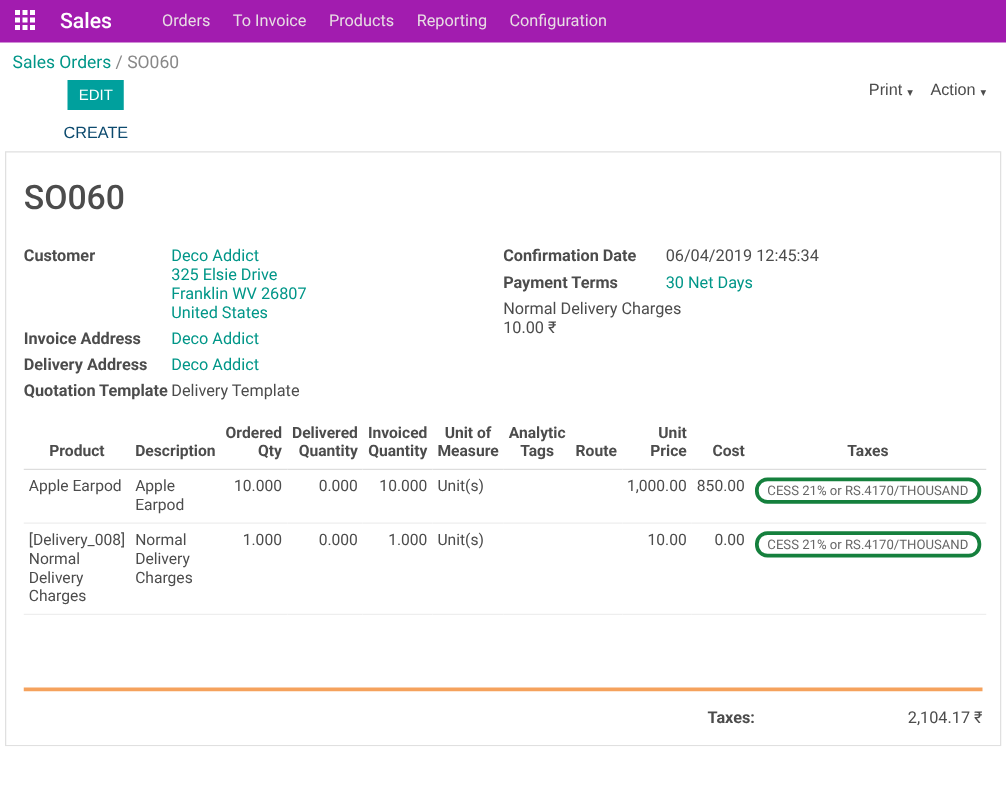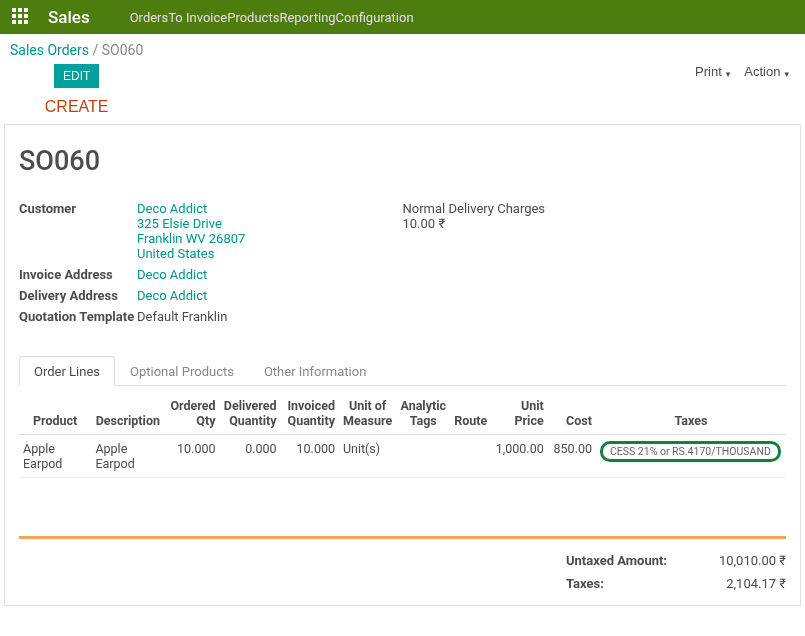--- a/index.html
+++ b/index.html
@@ -1,32 +1,32 @@
 <!DOCTYPE html>
 <html><head>
 <meta charset="utf-8">
 <style>
   * { box-sizing: border-box; margin: 0; padding: 0; }
   body { font-family: -apple-system, BlinkMacSystemFont, "Segoe UI", Roboto, sans-serif; font-size: 13px; color: #4c4c4c; background: #fff; width: 805px; }
   
   
-  .topnav { background: #4d7c0f; height: 34px; display: flex; align-items: center; padding: 16px 12px; color: #fff; }
+  .topnav { background: #a21caf; height: 34px; display: flex; align-items: center; padding: 16px 12px; color: #fff; }
   .apps-icon { width: 18px; height: 18px; display: grid; grid-template-columns: repeat(3,4px); grid-template-rows: repeat(3,4px); gap: 2px; margin-right: 18px; cursor: pointer; }
   .apps-icon span { background: #fff; width: 4px; height: 4px; }
   .brand { font-size: 17px; font-weight: 500; margin-right: 40px; }
-  .nav-menu { display: flex; font-size: 13px; }
+  .nav-menu { display: flex; gap: 18px; font-size: 13px; }
   .nav-menu a { color: #e8dde4; cursor: pointer; }
   
   
   .subhead { padding: 8px 16px 0 10px; display: flex; justify-content: space-between; align-items: flex-start; }
   .breadcrumb { font-size: 14px; color: #888; margin-bottom: 6px; }
   .breadcrumb a { color: #009688; text-decoration: none; }
   .btn-row { display: flex; gap: 10px; align-items: center; margin-bottom: 8px; flex-direction: column; }
   .btn-edit { background: #00a09d; color: #fff; border: none; padding: 5px 9px; font-size: 12px; cursor: pointer; }
-  .btn-create { color: #c2410c; background: none; border: none; font-size: 16px; cursor: pointer; }
+  .btn-create { color: #0c4a6e; background: none; border: none; font-size: 13px; cursor: pointer; }
   .actions-right { display: flex; gap: 14px; align-items: center; padding-top: 22px; }
   .dropdown-btn { background: none; border: none; font-size: 13px; color: #4c4c4c; cursor: pointer; display: flex; align-items: flex-end; gap: 4px; }
   .caret { font-size: 9px; }
   
   
   .sheet { border: 1px solid #e0e0e0; margin: 0 4px; padding: 20px 14px 10px 14px; background: #fff; }
   .order-title { font-size: 27px; font-weight: 500; color: #4c4c4c; margin-bottom: 24px; }
   
   .form-cols { display: flex; }
   .form-col { flex: 1; }
@@ -121,39 +121,42 @@
       <div class="form-row">
         <div class="form-label">Invoice Address</div>
         <div class="form-value link">Deco Addict</div>
       </div>
       <div class="form-row">
         <div class="form-label">Delivery Address</div>
         <div class="form-value link">Deco Addict</div>
       </div>
       <div class="form-row">
         <div class="form-label">Quotation Template</div>
-        <div class="form-value">Default Franklin</div>
+        <div class="form-value">Delivery Template</div>
       </div>
     </div>
 
     <div class="form-col">
+      <div class="form-row">
+        <div class="form-label" style="width:130px">Confirmation Date</div>
+        <div class="form-value">06/04/2019 12:45:34</div>
+      </div>
+      <div class="form-row">
+        <div class="form-label" style="width:130px">Payment Terms</div>
+        <div class="form-value link">30 Net Days</div>
+      </div>
       <div class="form-row">
         <div class="form-value">
           <span>Normal Delivery Charges</span><br>
           <span>10.00 ₹</span>
         </div>
       </div>
     </div>
   </div>
 
-  <div class="tabs">
-    <div class="tab active">Order Lines</div>
-    <div class="tab">Optional Products</div>
-    <div class="tab">Other Information</div>
-  </div>
 
   <table class="lines">
     <thead>
       <tr>
         <th style="width:72px">Product</th>
         <th style="width:70px">Description</th>
         <th class="num" style="width:55px">Ordered Qty</th>
         <th class="num" style="width:60px">Delivered Quantity</th>
         <th class="num" style="width:58px">Invoiced Quantity</th>
         <th style="width:55px">Unit of Measure</th>
@@ -171,31 +174,40 @@
         <td class="num">10.000</td>
         <td class="num">0.000</td>
         <td class="num">10.000</td>
         <td>Unit(s)</td>
         <td></td>
         <td></td>
         <td class="num">1,000.00</td>
         <td class="num">850.00</td>
         <td><span class="tax-chip">CESS 21% or RS.4170/THOUSAND</span></td>
       </tr>
+      <tr>
+        <td>[Delivery_008] Normal Delivery Charges</td>
+        <td>Normal Delivery Charges</td>
+        <td class="num">1.000</td>
+        <td class="num">0.000</td>
+        <td class="num">1.000</td>
+        <td>Unit(s)</td>
+        <td></td>
+        <td></td>
+        <td class="num">10.00</td>
+        <td class="num">0.00</td>
+        <td><span class="tax-chip">CESS 21% or RS.4170/THOUSAND</span></td>
+      </tr>
     </tbody>
   </table>
 
   <div class="orange-bar"></div>
 
   <div style="display:flex">
     <div class="totals">
       <div class="totals-row">
-        <span class="totals-label">Untaxed Amount:</span>
-        <span>10,010.00 ₹</span>
-      </div>
-      <div class="totals-row">
         <span class="totals-label">Taxes:</span>
         <span>2,104.17 ₹</span>
       </div>
 
     </div>
   </div>
 </div>
 
 </body></html>

